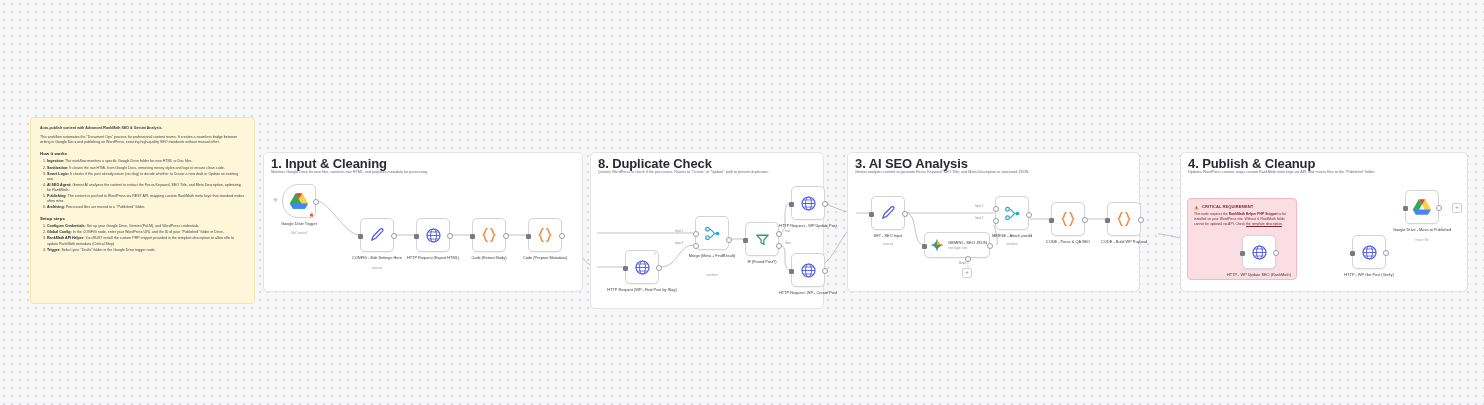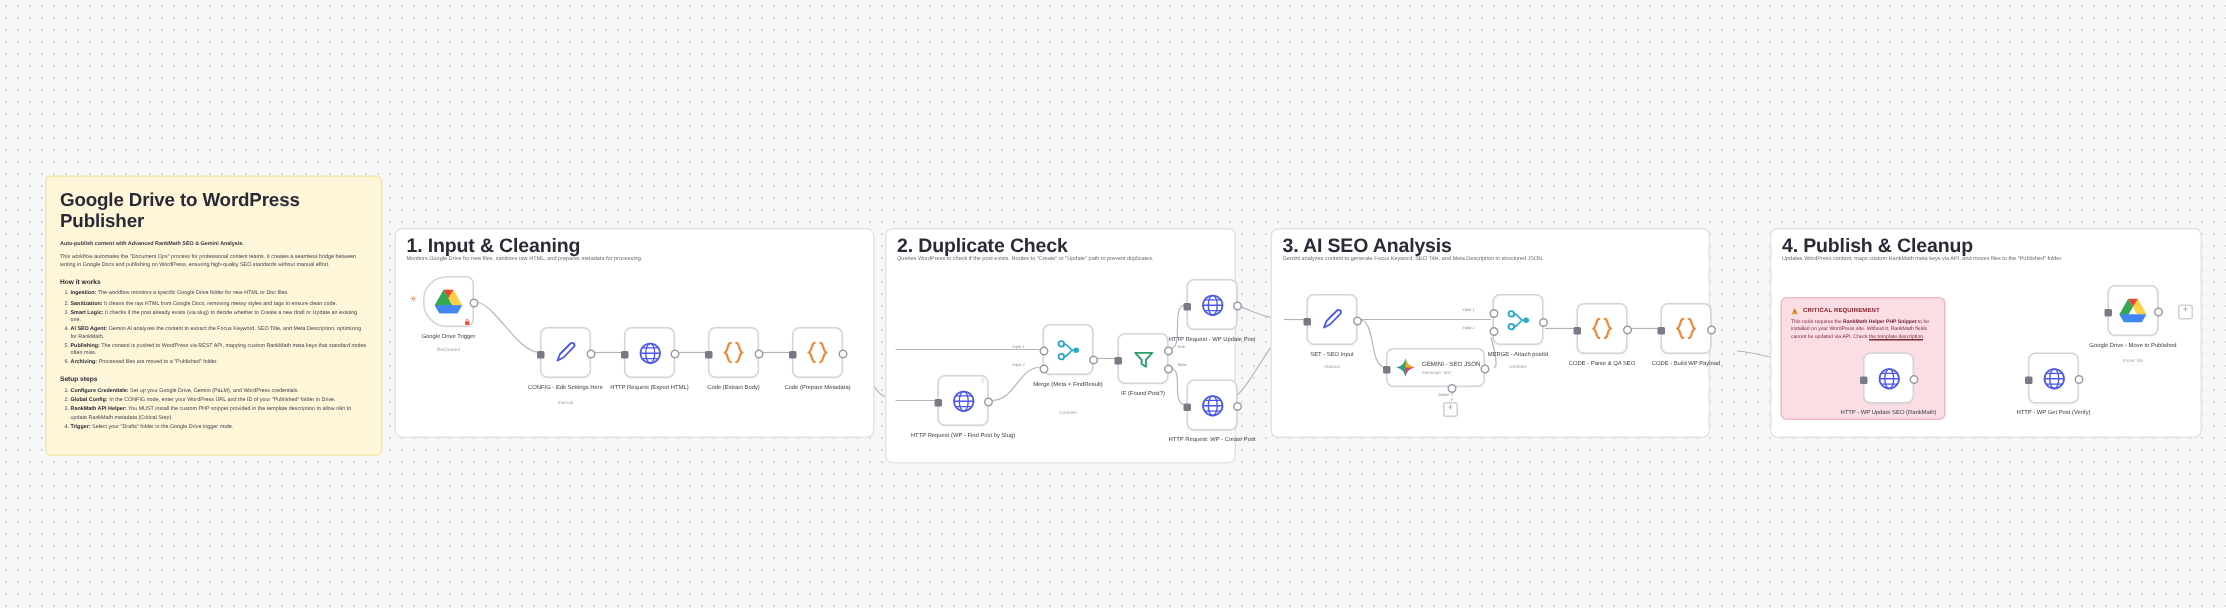--- a/index.html
+++ b/index.html
@@ -130,21 +130,20 @@
     position:absolute;right:2px;bottom:1.5px;width:5px;height:5px;
   }
   .dots-ico{position:absolute;right:2px;top:2px;color:#b9b9c2;font-size:4px;line-height:4px;letter-spacing:0.3px;}
 </style>
 </head>
 <body>
 
 <div id="canvas">
 
   <div class="sticky">
-    <h1>Google Drive to WordPress Publisher</h1>
     <div class="sub">Auto-publish content with Advanced RankMath SEO &amp; Gemini Analysis.</div>
     <p class="body">This workflow automates the "Document Ops" process for professional content teams. It creates a seamless bridge between writing in Google Docs and publishing on WordPress, ensuring high-quality SEO standards without manual effort.</p>
     <h2>How it works</h2>
     <ol>
       <li><b>Ingestion:</b><span> The workflow monitors a specific Google Drive folder for new HTML or Doc files.</span></li>
       <li><b>Sanitization:</b><span> It cleans the raw HTML from Google Docs, removing messy styles and tags to ensure clean code.</span></li>
       <li><b>Smart Logic:</b><span> It checks if the post already exists (via slug) to decide whether to Create a new draft or Update an existing one.</span></li>
       <li><b>AI SEO Agent:</b><span> Gemini AI analyzes the content to extract the Focus Keyword, SEO Title, and Meta Description, optimizing for RankMath.</span></li>
       <li><b>Publishing:</b><span> The content is pushed to WordPress via REST API, mapping custom RankMath meta keys that standard nodes often miss.</span></li>
       <li><b>Archiving:</b><span> Processed files are moved to a "Published" folder.</span></li>
@@ -252,21 +251,21 @@
           <path d="M14.5 3.5 C17.5 3.5 16.5 10 19.5 12 C16.5 14 17.5 20.5 14.5 20.5" fill="none" stroke="#ef8a3c" stroke-width="2" stroke-linecap="round"></path>
         </svg>
       </div>
       <div class="port sq left"></div>
       <div class="port right"></div>
       <div class="label">Code (Prepare Metadata)</div>
     </div>
   </div>
 
   <div class="section" style="left:590px;top:152px;width:234px;height:157px;">
-    <div class="s-title">2. Duplicate Check</div>
+    <div class="s-title">8. Duplicate Check</div>
     <div class="s-sub">Queries WordPress to check if the post exists. Routes to "Create" or "Update" path to prevent duplicates.</div>
 
     <svg class="edges">
 
       <path d="M 70 114 C 86 114 88 92 102 92"></path>
 
       <path d="M 6 80 L 102 80"></path>
 
       <path d="M 138 86 L 152 86"></path>
 

